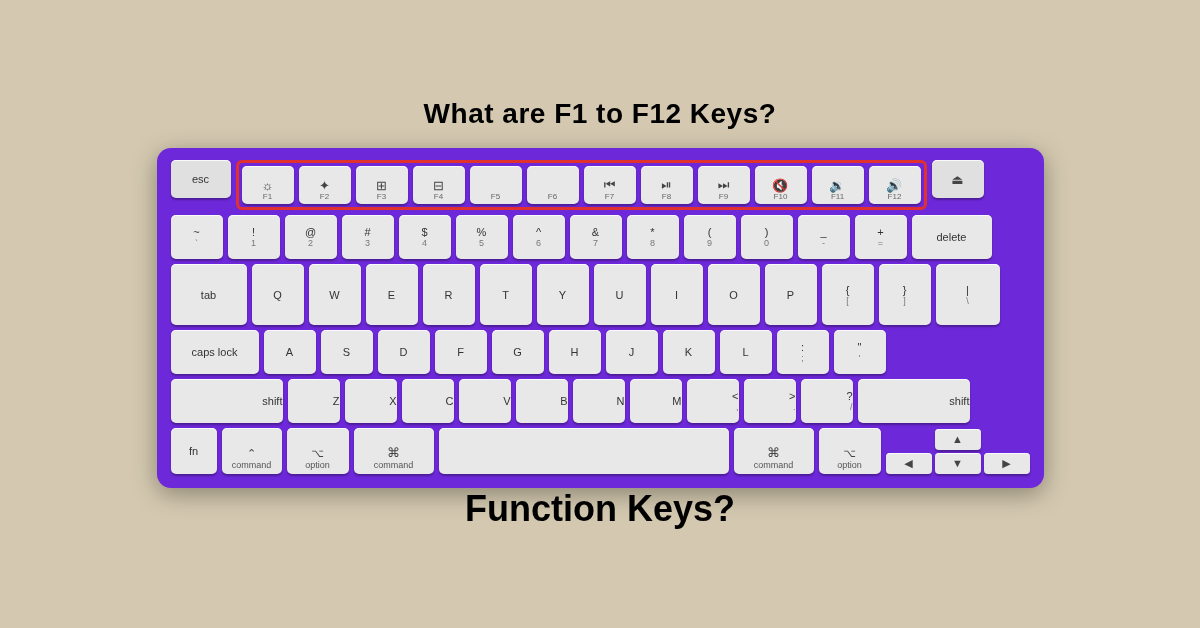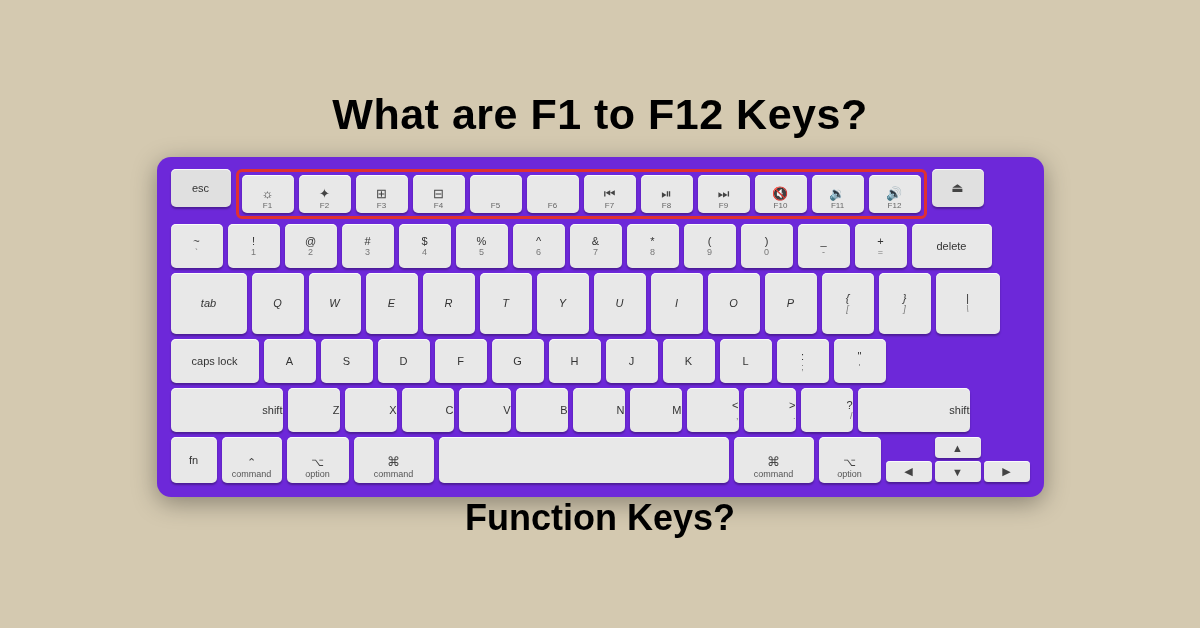--- a/index.html
+++ b/index.html
@@ -10,21 +10,21 @@
       background-color: #d4c9b0;
       display: flex;
       flex-direction: column;
       align-items: center;
       justify-content: center;
       font-family: Arial, sans-serif;
       overflow: hidden;
     }
 
     .title {
-      font-size: 43px;
+      font-size: 28px;
       font-weight: 900;
       color: #000;
       margin-bottom: 18px;
       letter-spacing: 0.5px;
     }
 
     .subtitle {
       font-size: 36px;
       font-weight: 900;
       color: #000;
@@ -98,21 +98,21 @@
     }
 
     .key-eject { width: 52px; background: #e0e0e0 !important; }
 
     
     .row-num .key { height: 44px; width: 52px; }
     .key-delete { width: 80px !important; font-size: 11px; }
     .key-backtick { width: 52px; }
 
     
-    .row-qwerty .key { height: 61px; width: 52px; font-style: italic; }
+    .row-qwerty .key { height: 61px; width: 52px; }
     .key-tab { width: 76px !important; font-size: 11px; }
     .key-backslash { width: 64px !important; }
 
     
     .row-asdf .key { height: 44px; width: 52px; }
     .key-capslock { width: 88px !important; font-size: 9px; }
     .key-return { width: 88px !important; font-size: 11px; }
 
     
     .row-zxcv .key { height: 44px; width: 52px; align-items: flex-end; }

